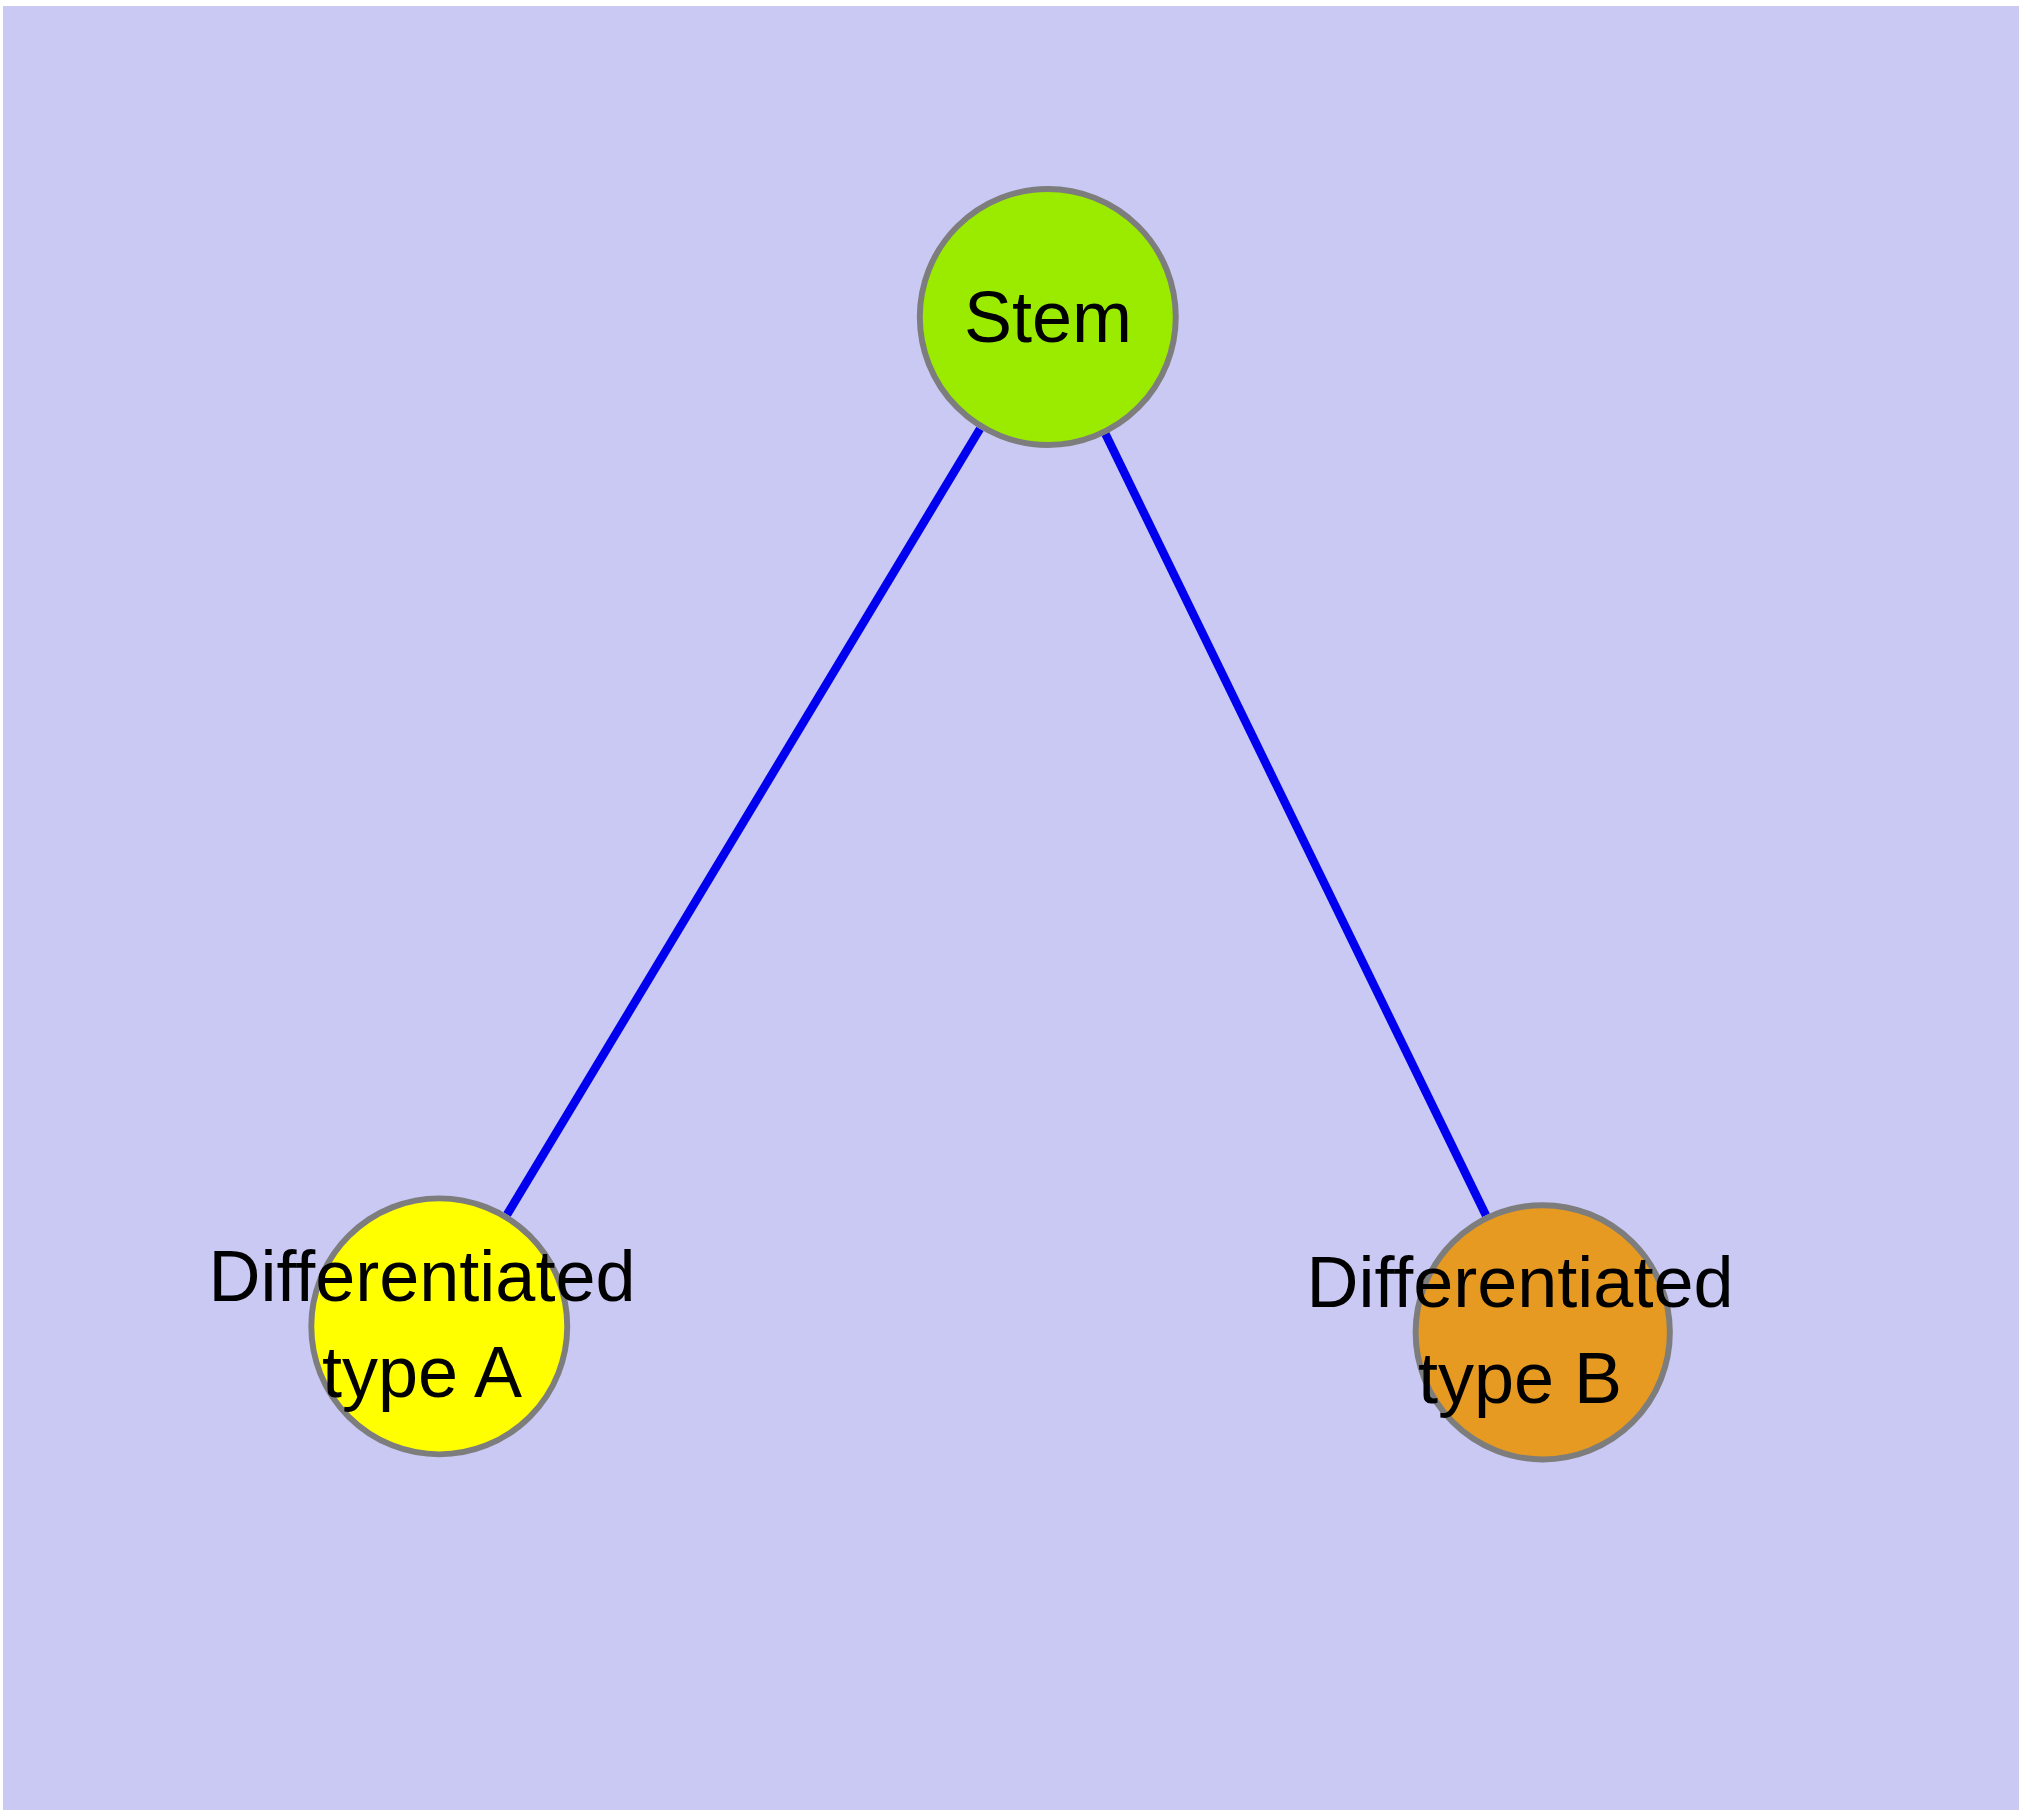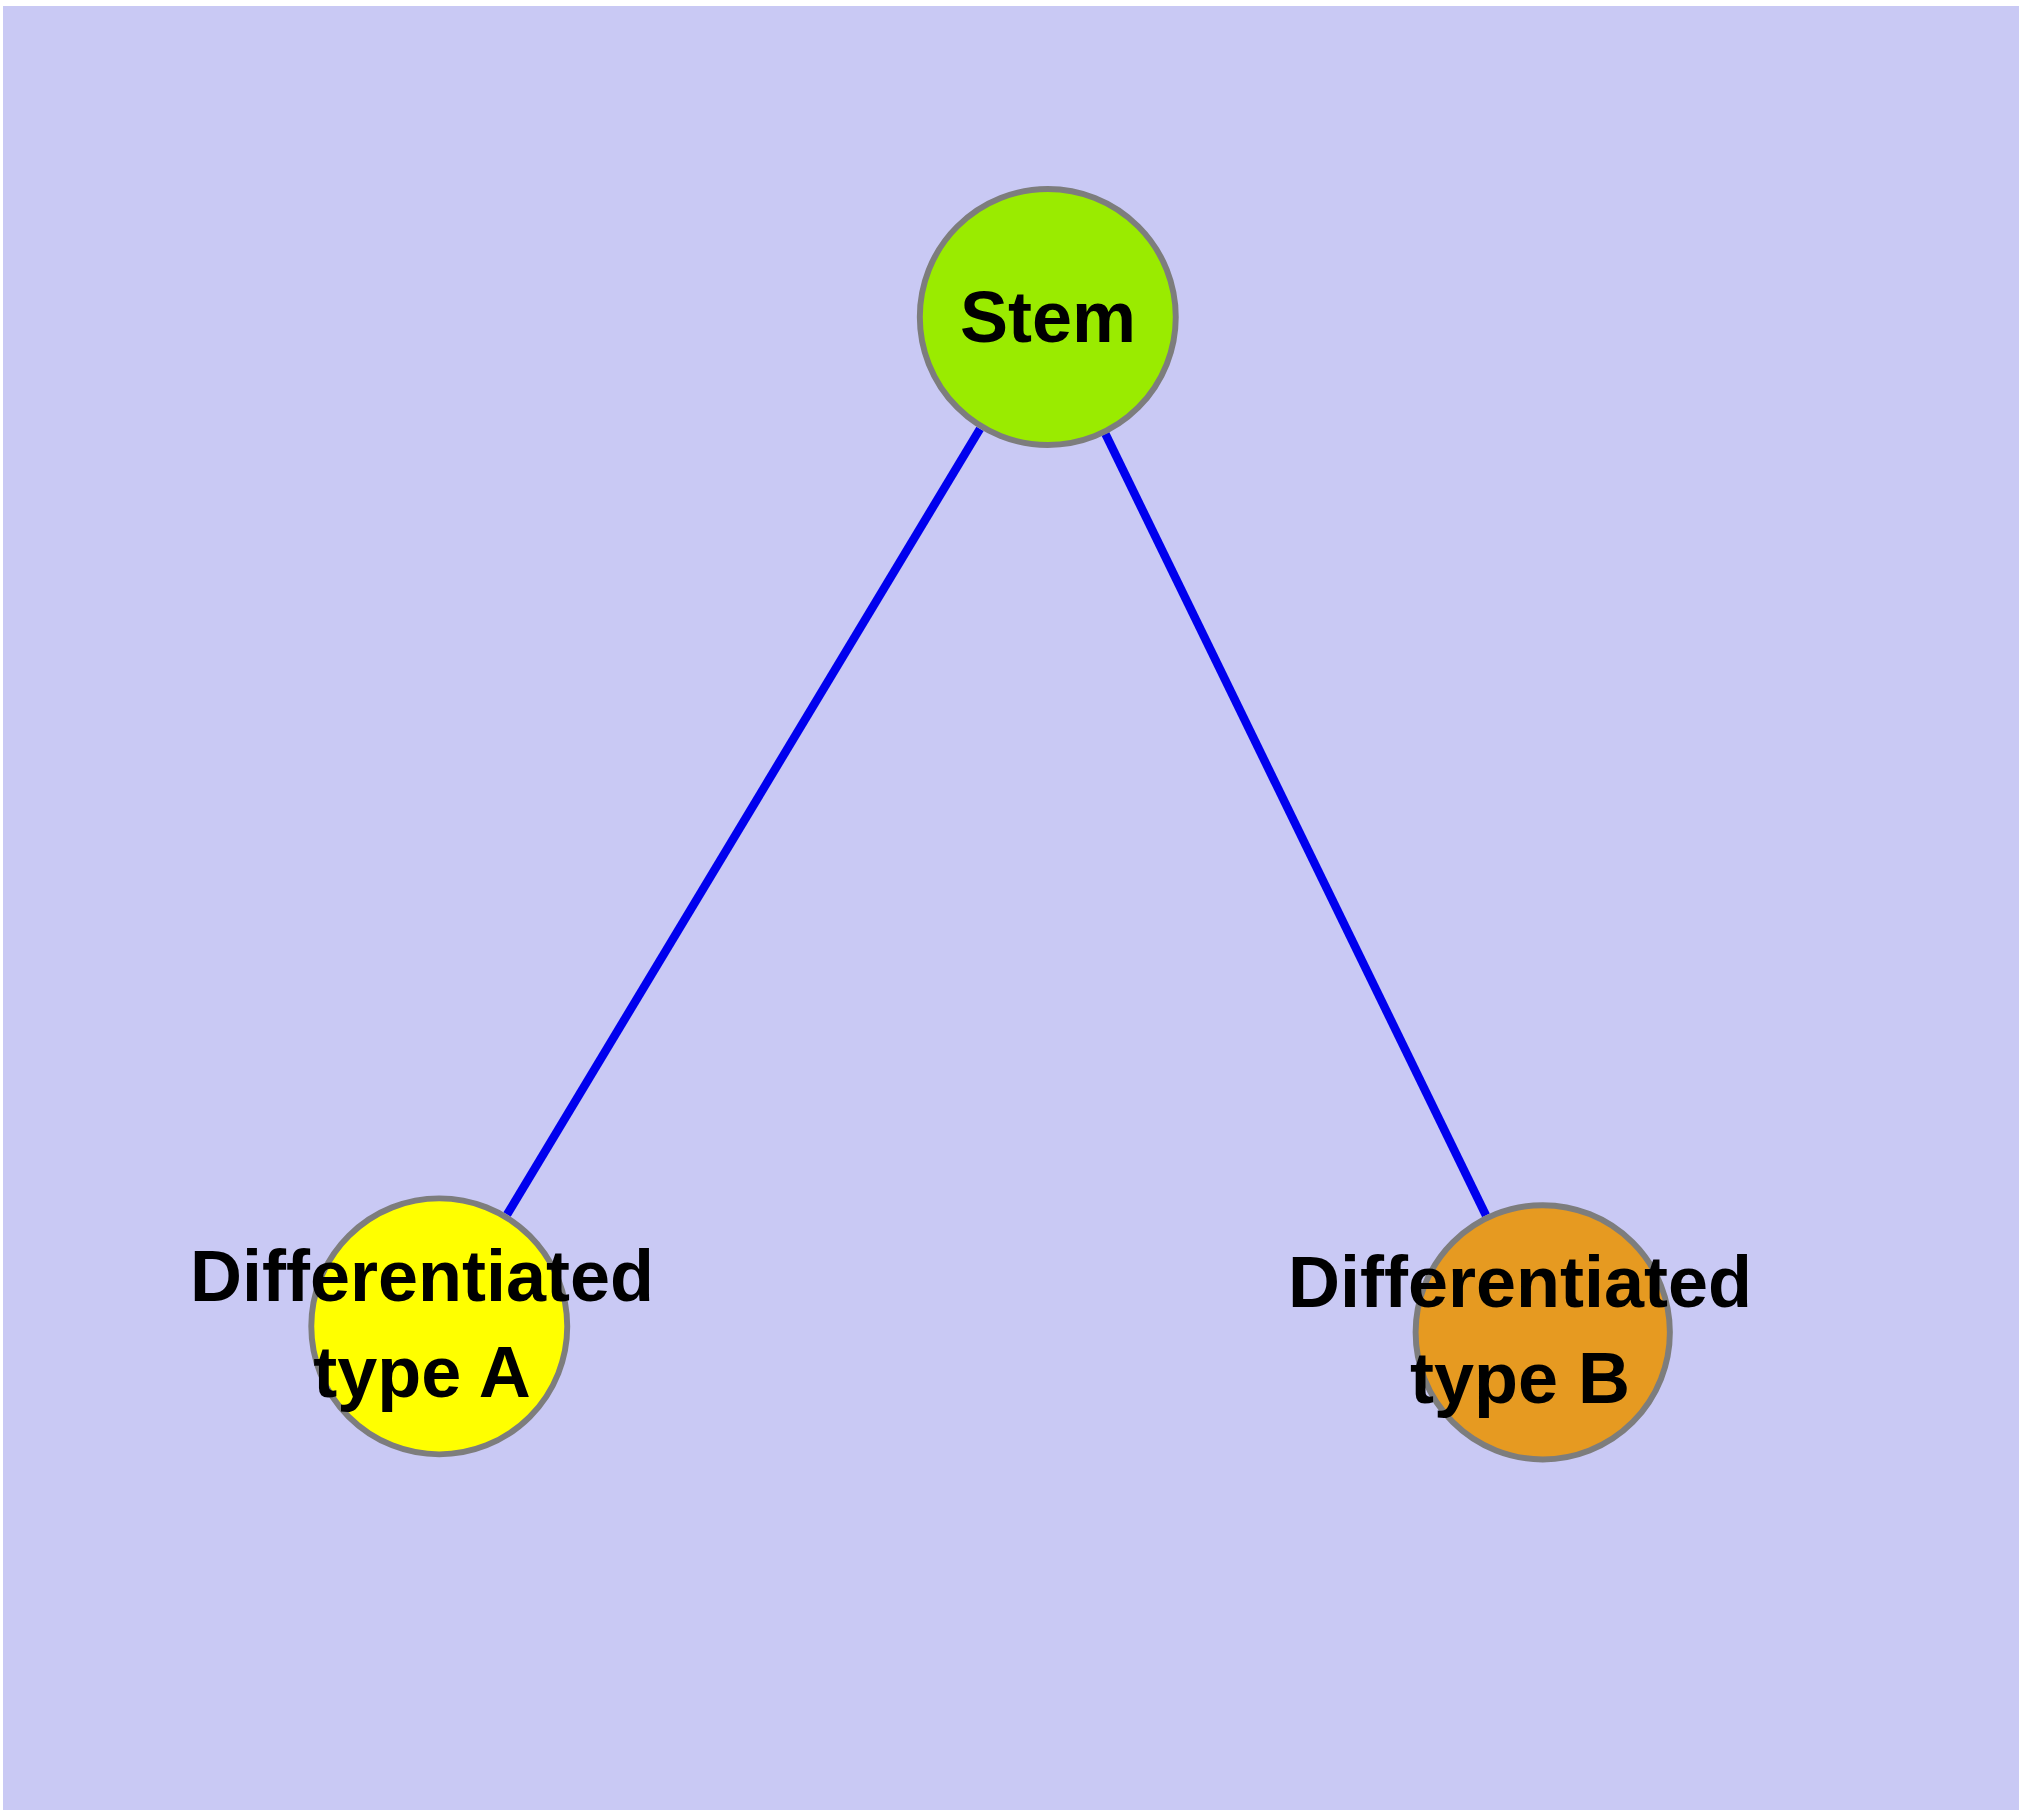--- a/index.html
+++ b/index.html
@@ -35,21 +35,21 @@
     stroke-width: 10;
     fill: none;
   }
   .node-circle {
     stroke: var(--node-border, #7d7d7d);
     stroke-width: 7;
   }
   .node-label {
     position: absolute;
     transform: translate(-50%, -50%);
-    font-weight: bold;
+    font-weight: normal;
     font-size: 72px;
     line-height: 1.33;
     color: var(--label, #000000);
     text-align: center;
     white-space: pre-line;
     width: max-content;
     pointer-events: none;
   }
 </style>
 </head>

